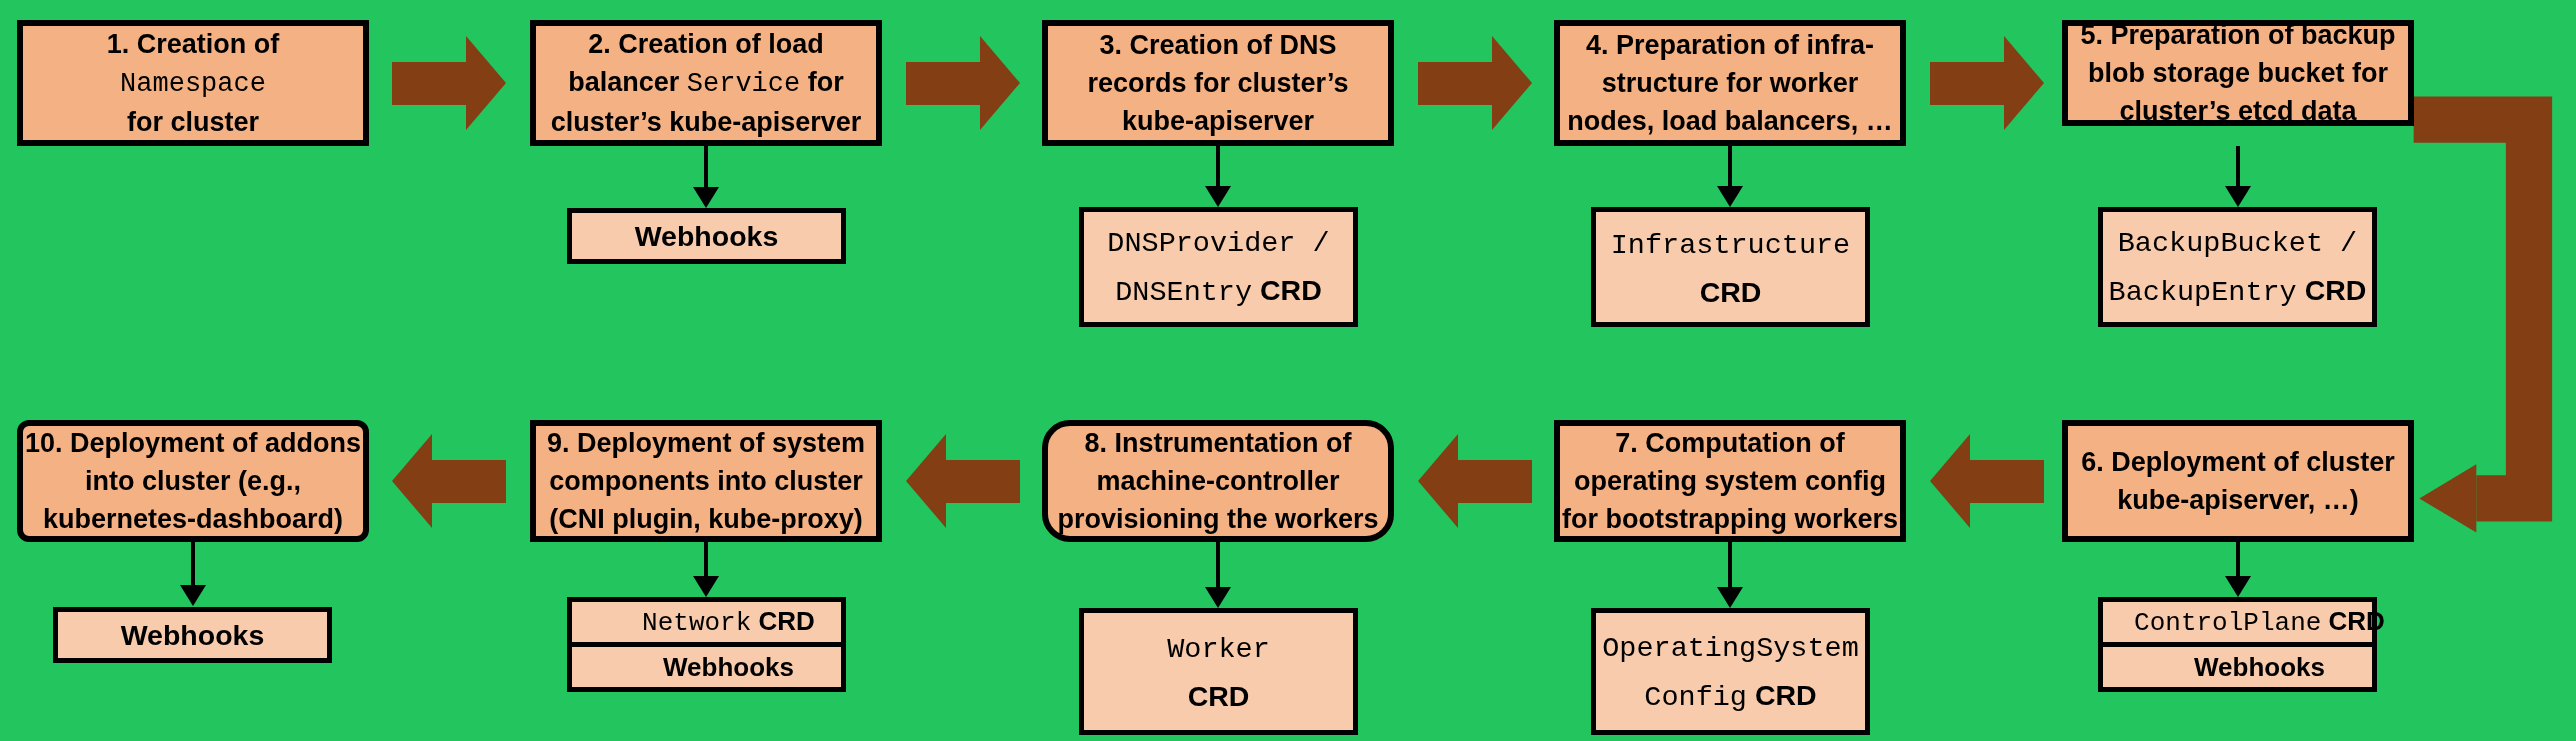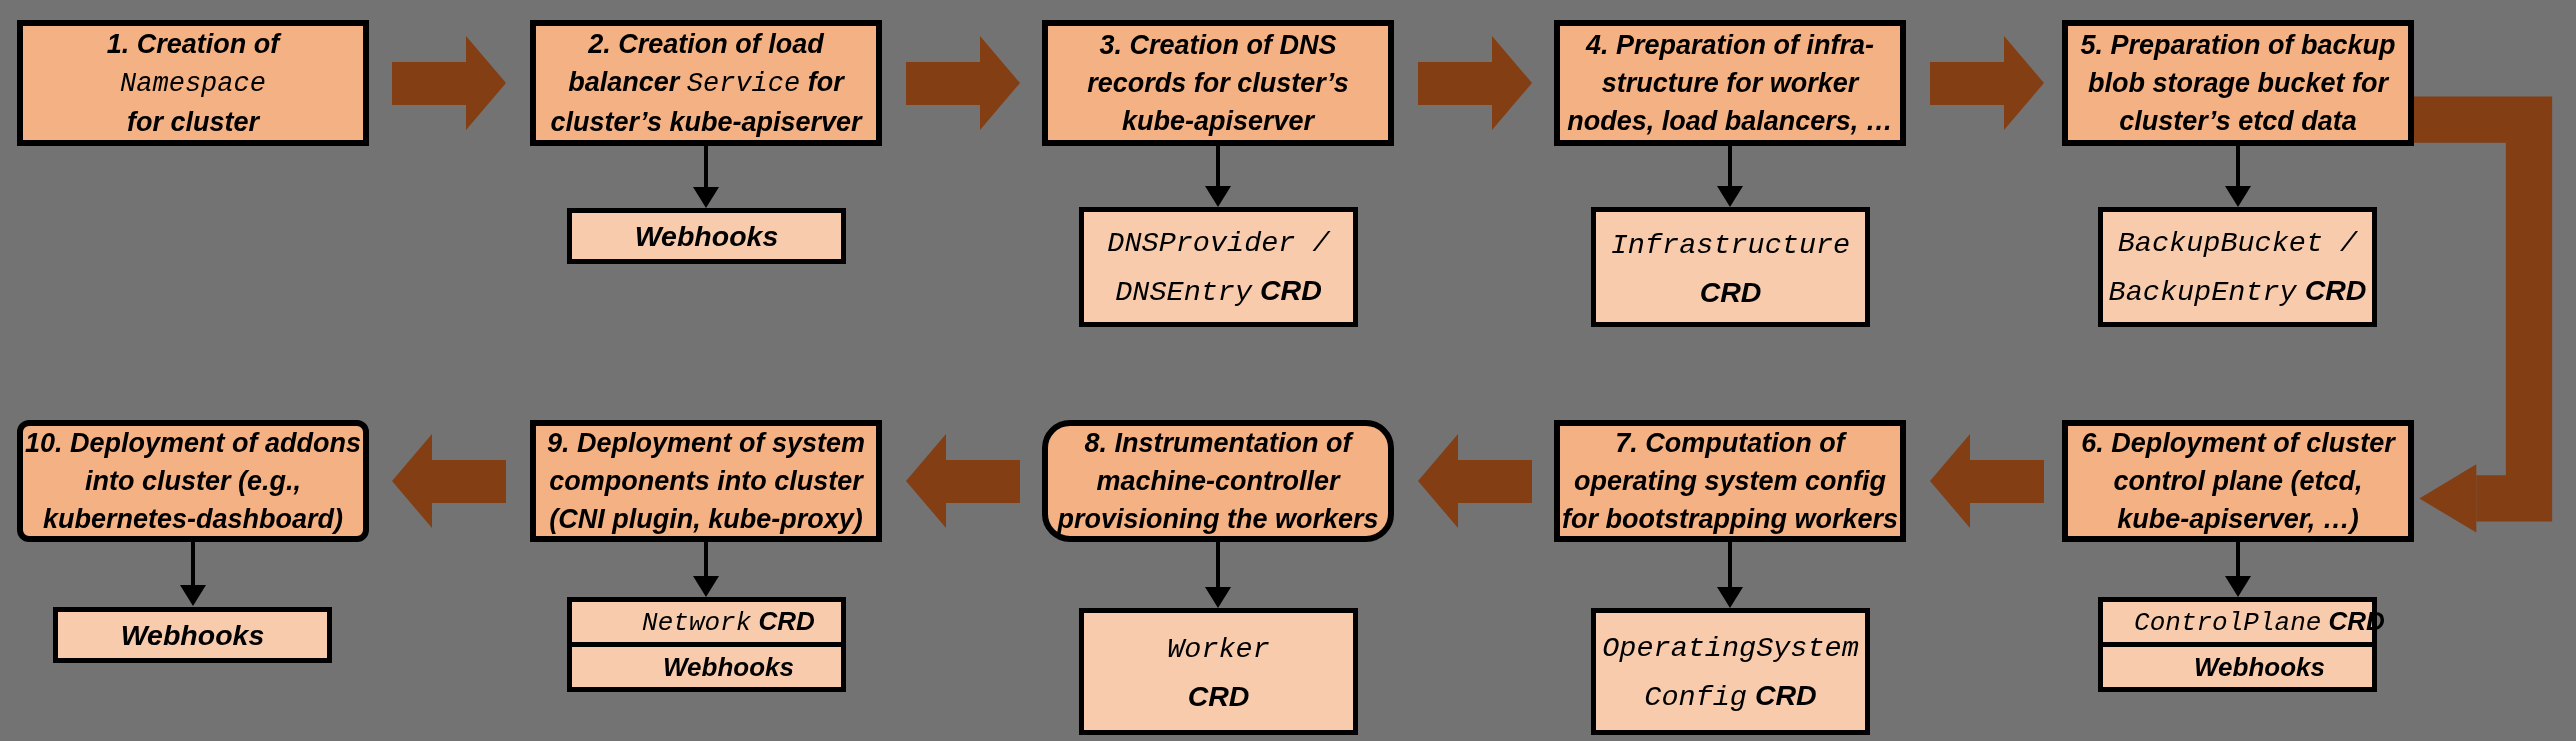--- a/index.html
+++ b/index.html
@@ -1,18 +1,18 @@
 <!DOCTYPE html>
 <html style="font-size:11.4px"><head>
 <meta charset="utf-8">
 <style>
   html,body { margin:0; padding:0; background:#ffffff; }
   #stage {
-    position:relative; width:2576px; height:742px; background:#737373;
-    font-family:"Liberation Sans", sans-serif; overflow:hidden;font-style:italic;
+    position:relative; width:2576px; height:742px; background:#22c55e;
+    font-family:"Liberation Sans", sans-serif; overflow:hidden;
   }
   .mainbox {
     position:absolute; box-sizing:border-box;
     background:#F4B183; border:6.4px solid #000;
     display:flex; flex-direction:column; justify-content:center; align-items:center;
     text-align:center;
   }
   .mainbox .line { white-space:nowrap; font-size:27px; line-height:38px; }
   .childbox {
     position:absolute; box-sizing:border-box;
@@ -93,36 +93,35 @@
       <div class="line"><span class="seg-sans">nodes, load balancers, …</span></div>
     </div>
     <div class="downarrow" style="left: 1717px; top: 146px; width: 26px; height: 61px;">
       <div class="shaft" style="left: 11px; top: 0px; height: 41px;"></div>
       <div class="head" style="left: 0px; top: 40px;"></div>
     </div>
     <div class="childbox" style="left: 1591px; top: 207px; width: 279px; height: 120px;">
       <div class="line"><span class="seg-mono">Infrastructure</span></div>
       <div class="line"><span class="seg-bold">CRD</span></div>
     </div>
-    <div class="mainbox" style="left: 2062px; top: 20px; width: 352px; height: 126px; align-items: center;">
+    <div class="mainbox" style="left: 2062px; top: 20px; width: 352px; height: 106px; align-items: center;">
       <div class="line"><span class="seg-sans">5. Preparation of backup</span></div>
       <div class="line"><span class="seg-sans">blob storage bucket for</span></div>
       <div class="line"><span class="seg-sans">cluster’s etcd data</span></div>
     </div>
     <div class="downarrow" style="left: 2225px; top: 146px; width: 26px; height: 61px;">
       <div class="shaft" style="left: 11px; top: 0px; height: 41px;"></div>
       <div class="head" style="left: 0px; top: 40px;"></div>
     </div>
     <div class="childbox" style="left: 2098px; top: 207px; width: 279px; height: 120px;">
       <div class="line"><span class="seg-mono">BackupBucket /</span></div>
       <div class="line"><span class="seg-mono">BackupEntry</span><span class="seg-bold"> CRD</span></div>
     </div>
     <div class="mainbox" style="left: 2062px; top: 420px; width: 352px; height: 122px;">
       <div class="line"><span class="seg-sans">6. Deployment of cluster</span></div>
-      <div class="line"><span class="seg-sans">control plane (etcd,</span></div>
       <div class="line"><span class="seg-sans">kube-apiserver, …)</span></div>
     </div>
     <div class="downarrow" style="left: 2225px; top: 542px; width: 26px; height: 56px;">
       <div class="shaft" style="left: 11px; top: 0px; height: 36px;"></div>
       <div class="head" style="left: 0px; top: 34px;"></div>
     </div>
     <div class="stackwrap" style="left: 2098px; top: 597px; width: 279px; border-radius: 32px;">
       <div class="stackcell">
         <div class="line"><span class="seg-mono">ControlPlane</span><span class="seg-bold"> CRD</span></div>
       </div>

